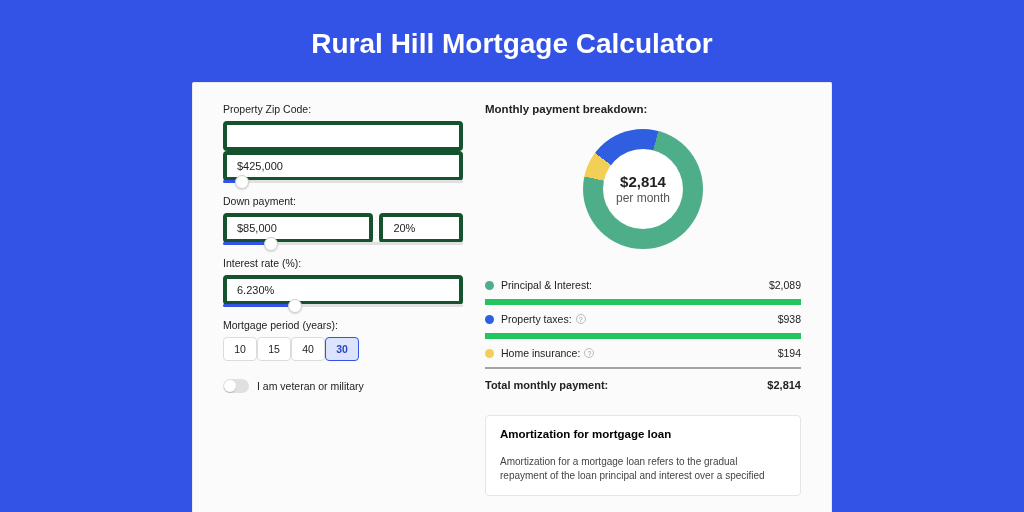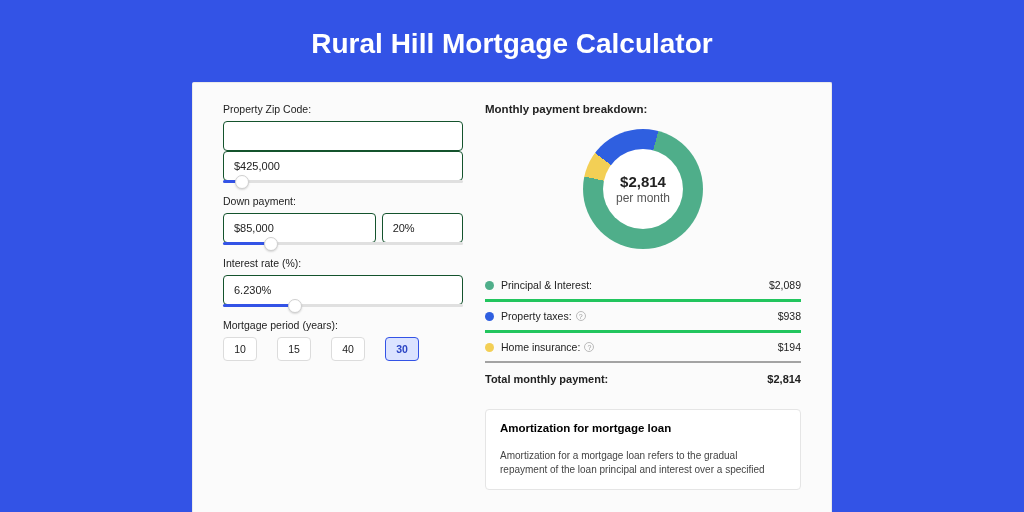--- a/index.html
+++ b/index.html
@@ -33,21 +33,21 @@
   .label {
     font-size: 10.5px;
     color: #222;
     margin-bottom: 6px;
     margin-top: 12px;
   }
   .left .label:first-child { margin-top: 0; }
   .input {
     width: 100%;
     height: 30px;
-    border: 1px solid #14532d;
+    border: 4px solid #14532d;
     border-radius: 4px;
     background: #fff;
     padding: 0 10px;
     font-size: 11px;
     color: #222;
   }
   .slider-track {
     position: relative;
     height: 3px;
     background: #e0e0e0;
@@ -67,21 +67,21 @@
     width: 14px;
     height: 14px;
     background: #fff;
     border: 1px solid #d0d0d0;
     border-radius: 50%;
     box-shadow: 0 1px 2px rgba(0,0,0,0.15);
   }
   .dp-row { display: flex; gap: 6px; }
   .dp-row .input:first-child { flex: 2.2; }
   .dp-row .input:last-child { flex: 1; }
-  .period-row { display: flex; gap: 20px; }
+  .period-row { display: flex; gap: 0; }
   .period-btn {
     width: 34px;
     height: 24px;
     border: 1px solid #dcdcdc;
     border-radius: 4px;
     background: #fff;
     font-size: 10.5px;
     color: #222;
     display: flex;
     align-items: center;
@@ -149,21 +149,21 @@
   }
   .donut-amt { font-size: 15px; font-weight: 700; color: #222; }
   .donut-sub { font-size: 12px; color: #555; margin-top: 1px; }
   .legend { margin-top: 18px; }
   .legend-row {
     display: flex;
     align-items: center;
     font-size: 10.5px;
     color: #222;
     padding: 8px 0;
-    border-bottom: 3px solid #22c55e;
+    border-bottom: 6px solid #22c55e;
   }
   .legend-row:last-of-type { border-bottom: 2px solid #a3a3a3; }
   .dot {
     width: 9px; height: 9px;
     border-radius: 50%;
     margin-right: 7px;
     flex-shrink: 0;
   }
   .legend-label { display: flex; align-items: center; gap: 4px; }
   .qmark {
@@ -230,20 +230,26 @@
     </div>
 
     <div class="label">Mortgage period (years):</div>
     <div class="period-row">
         <div class="period-btn">10</div>
         <div class="period-btn">15</div>
         <div class="period-btn">40</div>
         <div class="period-btn active">30</div>
       </div>
 
+    <div class="toggle-row">
+      <div class="toggle">
+        <div class="toggle-knob"></div>
+      </div>
+      <span class="toggle-label">I am veteran or military</span>
+    </div>
   </div>
 
   <div class="right">
     <div class="r-heading">Monthly payment breakdown:</div>
 
     <div class="donut-wrap">
       <div class="donut" style="background: conic-gradient(from -78deg, rgb(243, 207, 85) 0deg, rgb(243, 207, 85) 24.8188deg, rgb(47, 95, 224) 24.8188deg, rgb(47, 95, 224) 92.7505deg, rgb(79, 174, 138) 92.7505deg, rgb(79, 174, 138) 360deg);">
         <div class="donut-hole">
           <div class="donut-amt">$2,814</div>
           <div class="donut-sub">per month</div>

